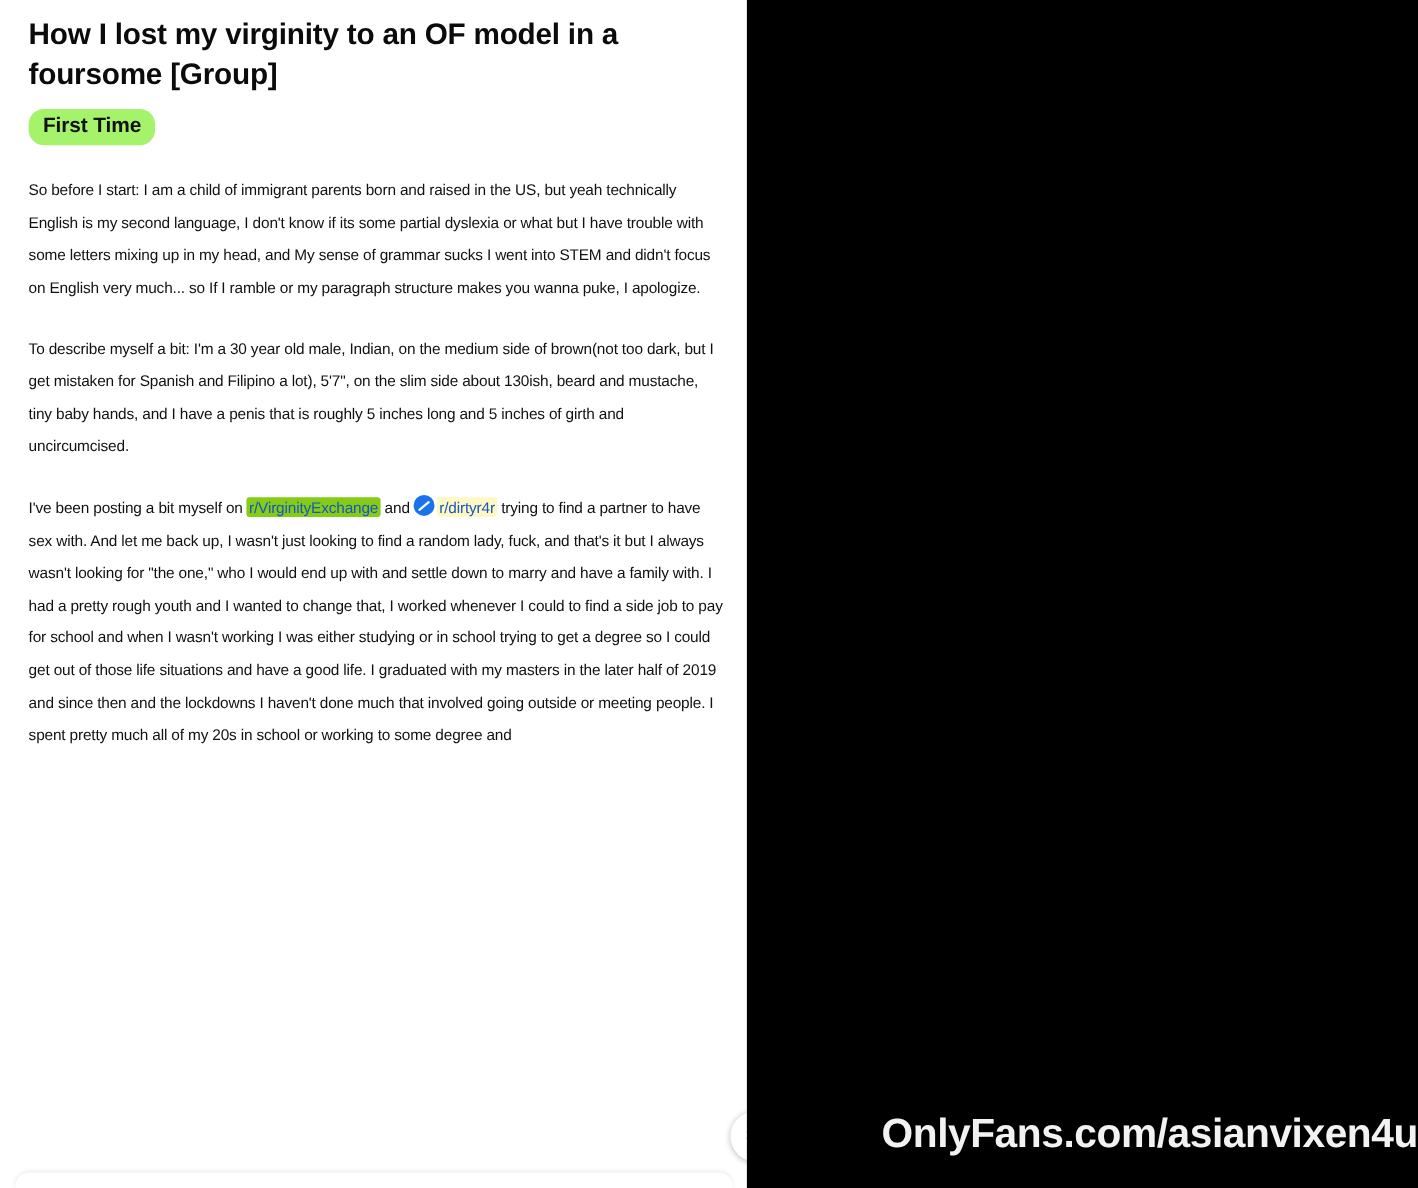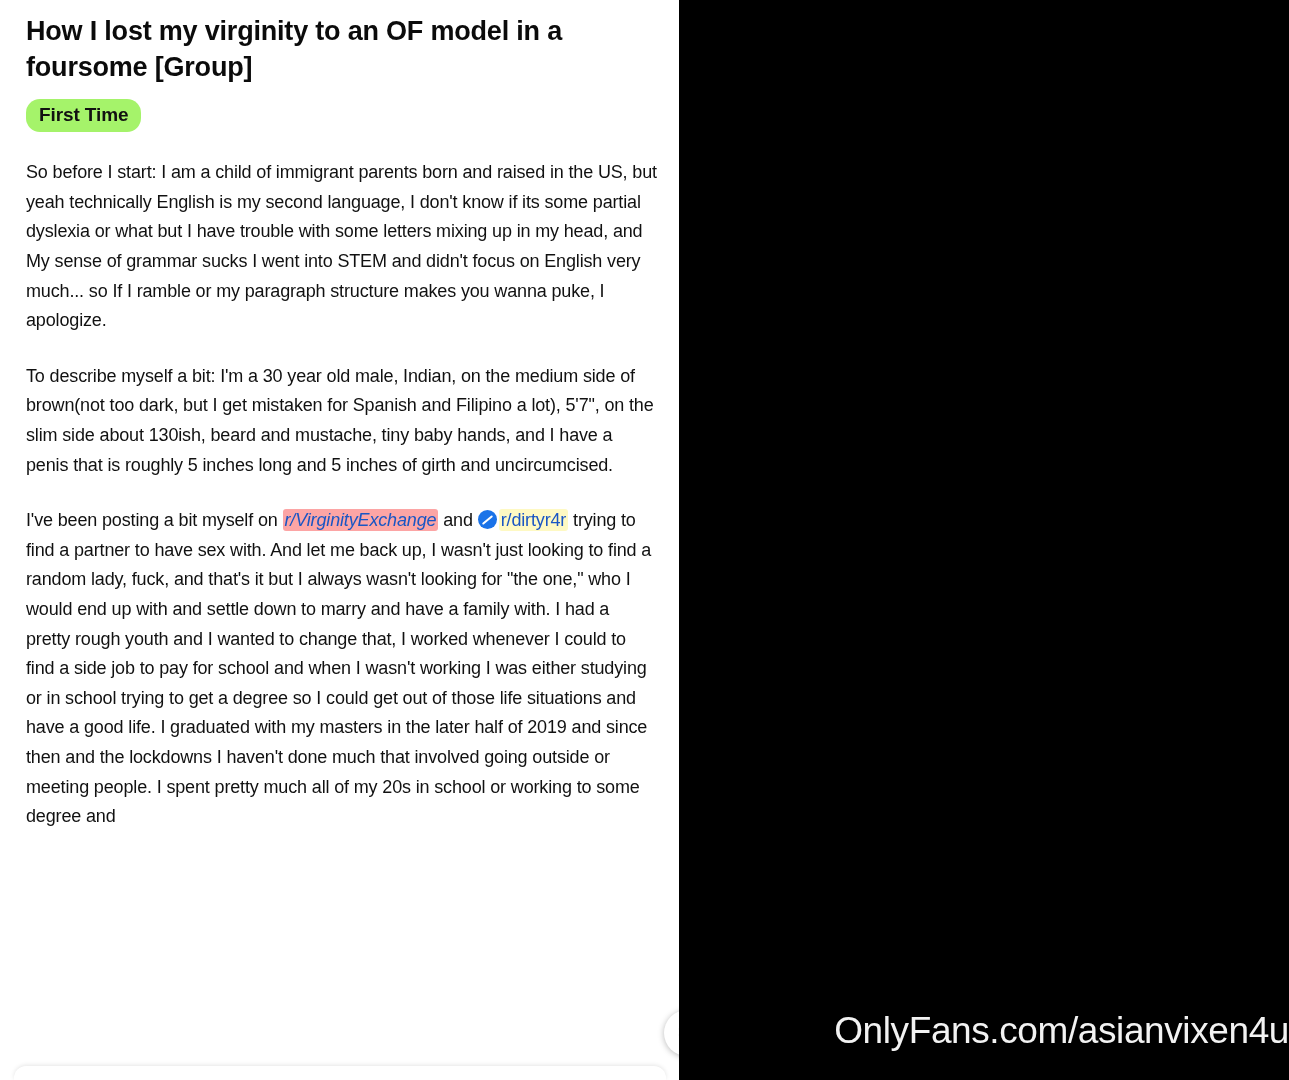--- a/index.html
+++ b/index.html
@@ -43,38 +43,37 @@
     display: inline-block;
     background: #a5f36a;
     color: #111111;
     font-size: 19px;
     font-weight: 700;
     padding: 5px 13px 6px 13px;
     border-radius: 14px;
     letter-spacing: -0.1px;
   }
   .para {
-    font-size: 18px;
+    font-size: 14px;
     line-height: 29.6px;
     color: #111111;
     margin: 12px 0 26px 0;
     max-width: 632px;
     letter-spacing: -0.15px;
     word-wrap: break-word;
   }
   .sublink {
     color: #1a56c4;
     background: #fef9c3;
     text-decoration: none;
     border-radius: 3px;
     padding: 1px 2px;
   }
   .sublink.plain {
-    background: #fca5a5;
-    font-style: italic;
+    background: #84cc16;
   }
   .subicon {
     display: inline-block;
     width: 19px; height: 19px;
     border-radius: 50%;
     background: #1a73e8;
     position: relative;
     vertical-align: -3px;
     margin-right: 2px;
   }
@@ -125,20 +124,21 @@
     right: 0px;
     bottom: 28px;
     width: 100%;
     text-align: right;
     color: #ffffff;
     font-size: 37px;
     letter-spacing: -0.4px;
     opacity: 0.95;
     white-space: nowrap;
     padding-right: 0px;
+    font-weight: bold;
   }
 </style>
 </head>
 <body>
 
 <div id="screen">
 
   <div id="post-panel">
     <div id="post-inner">
 

